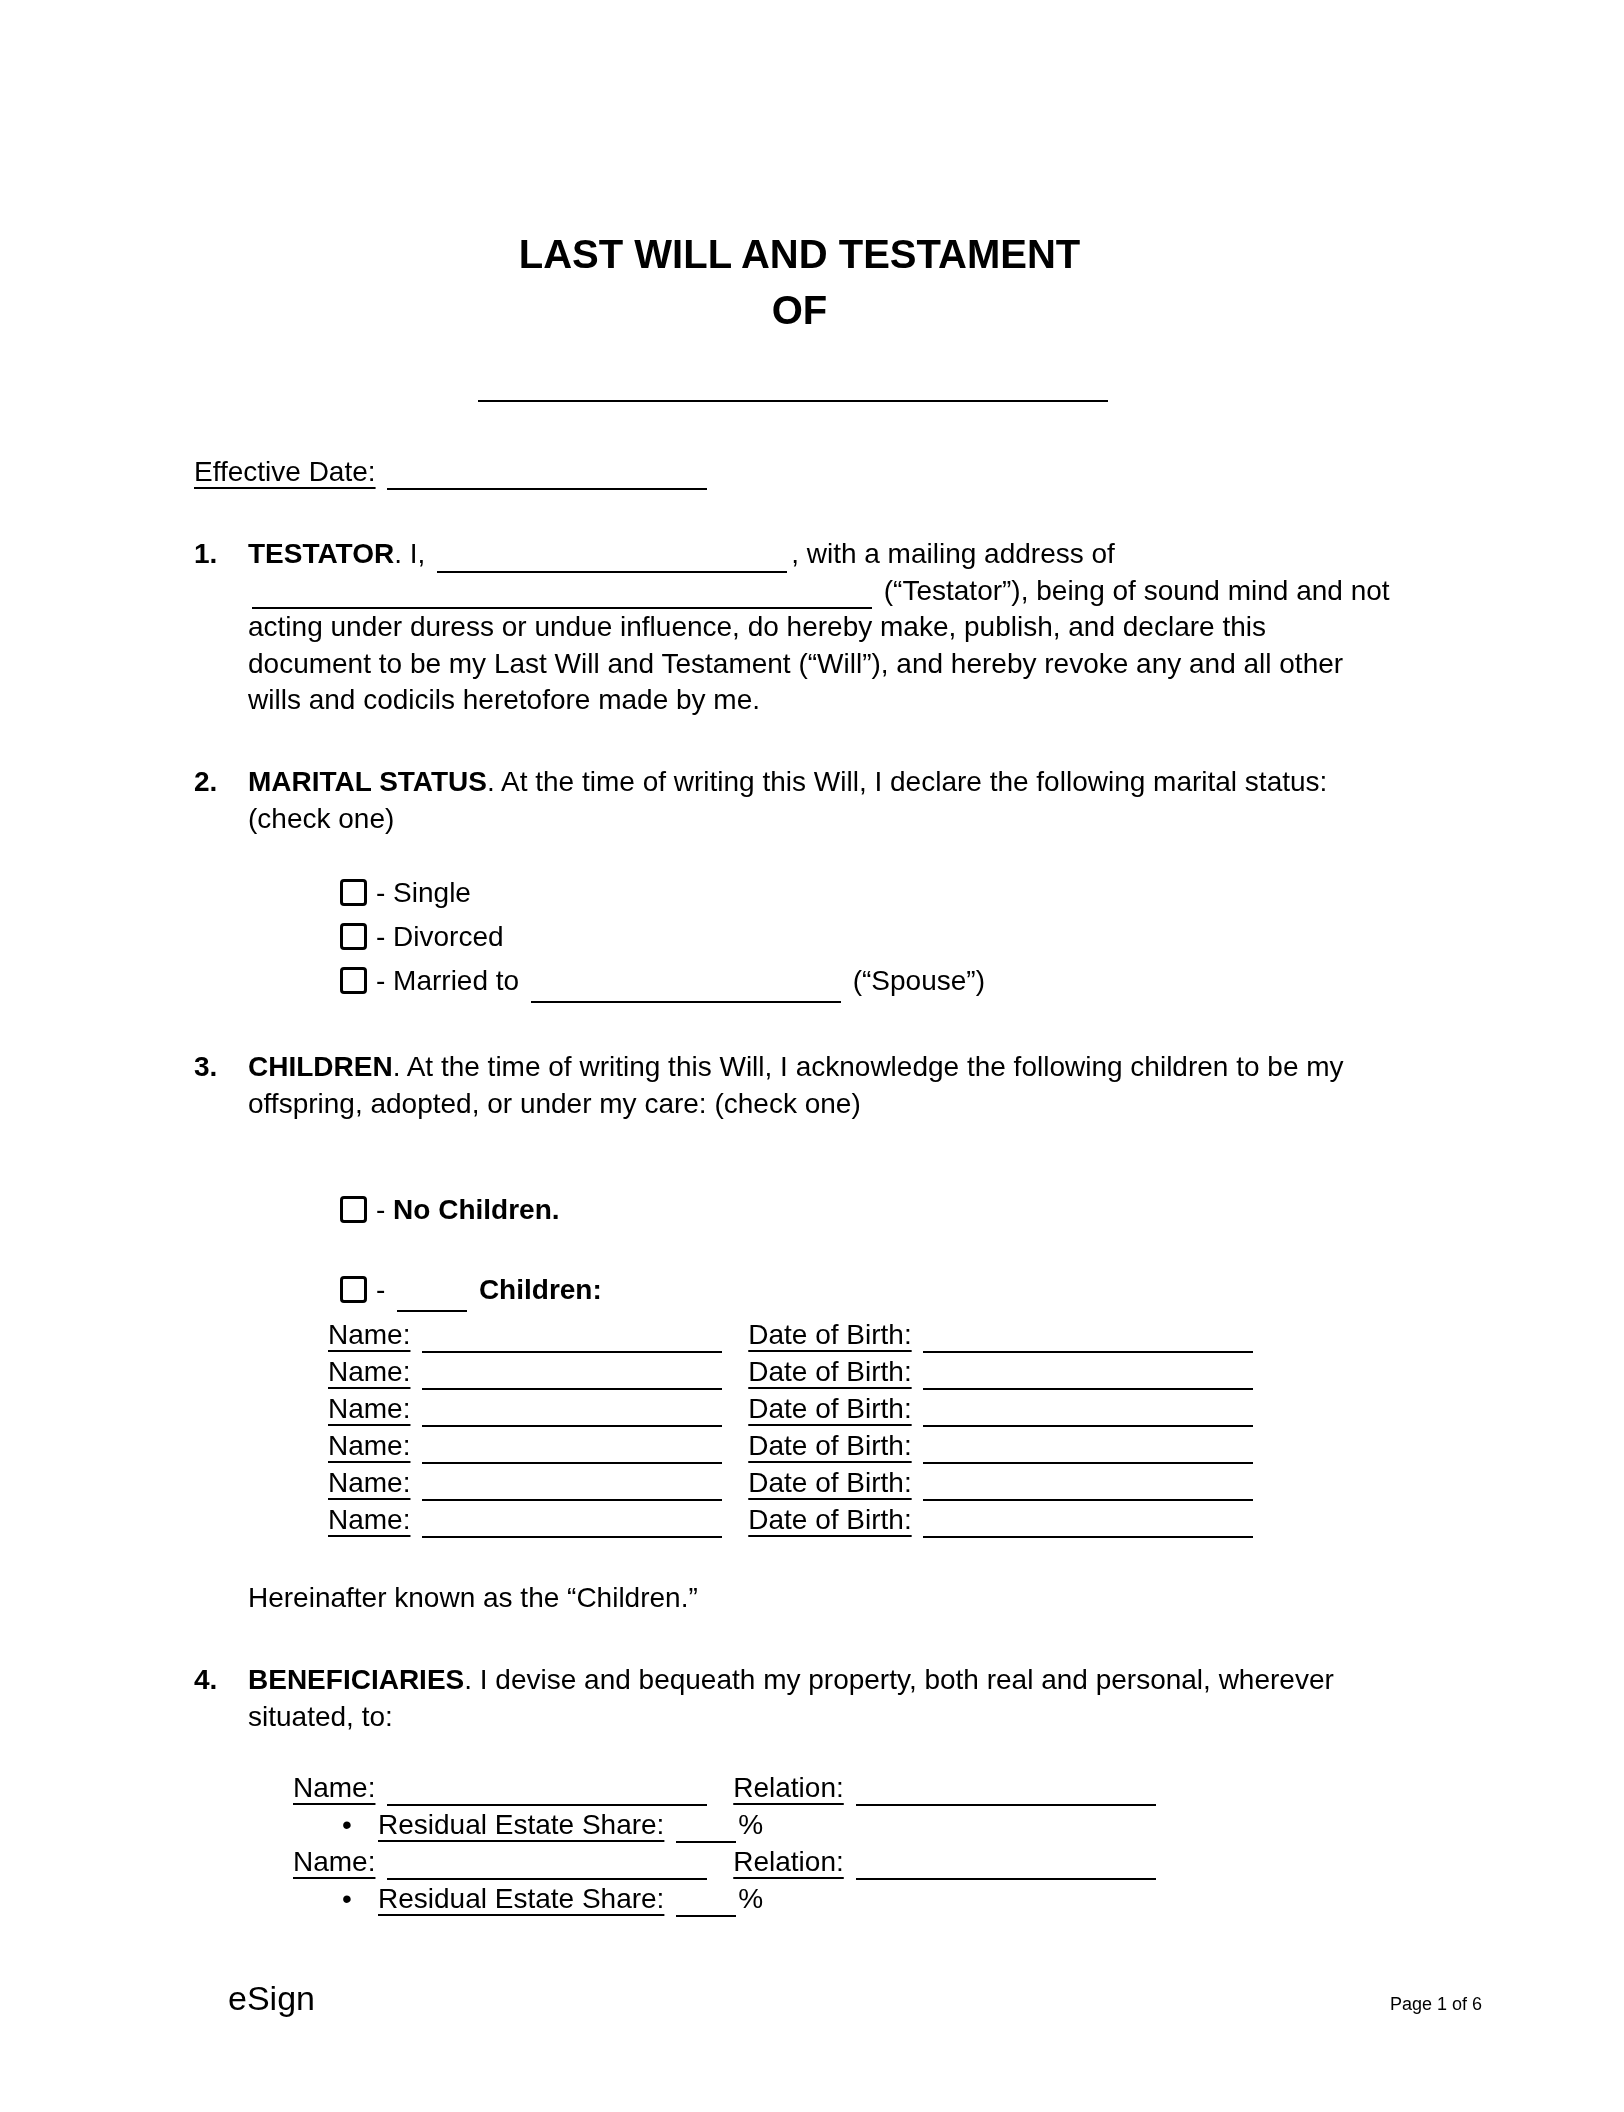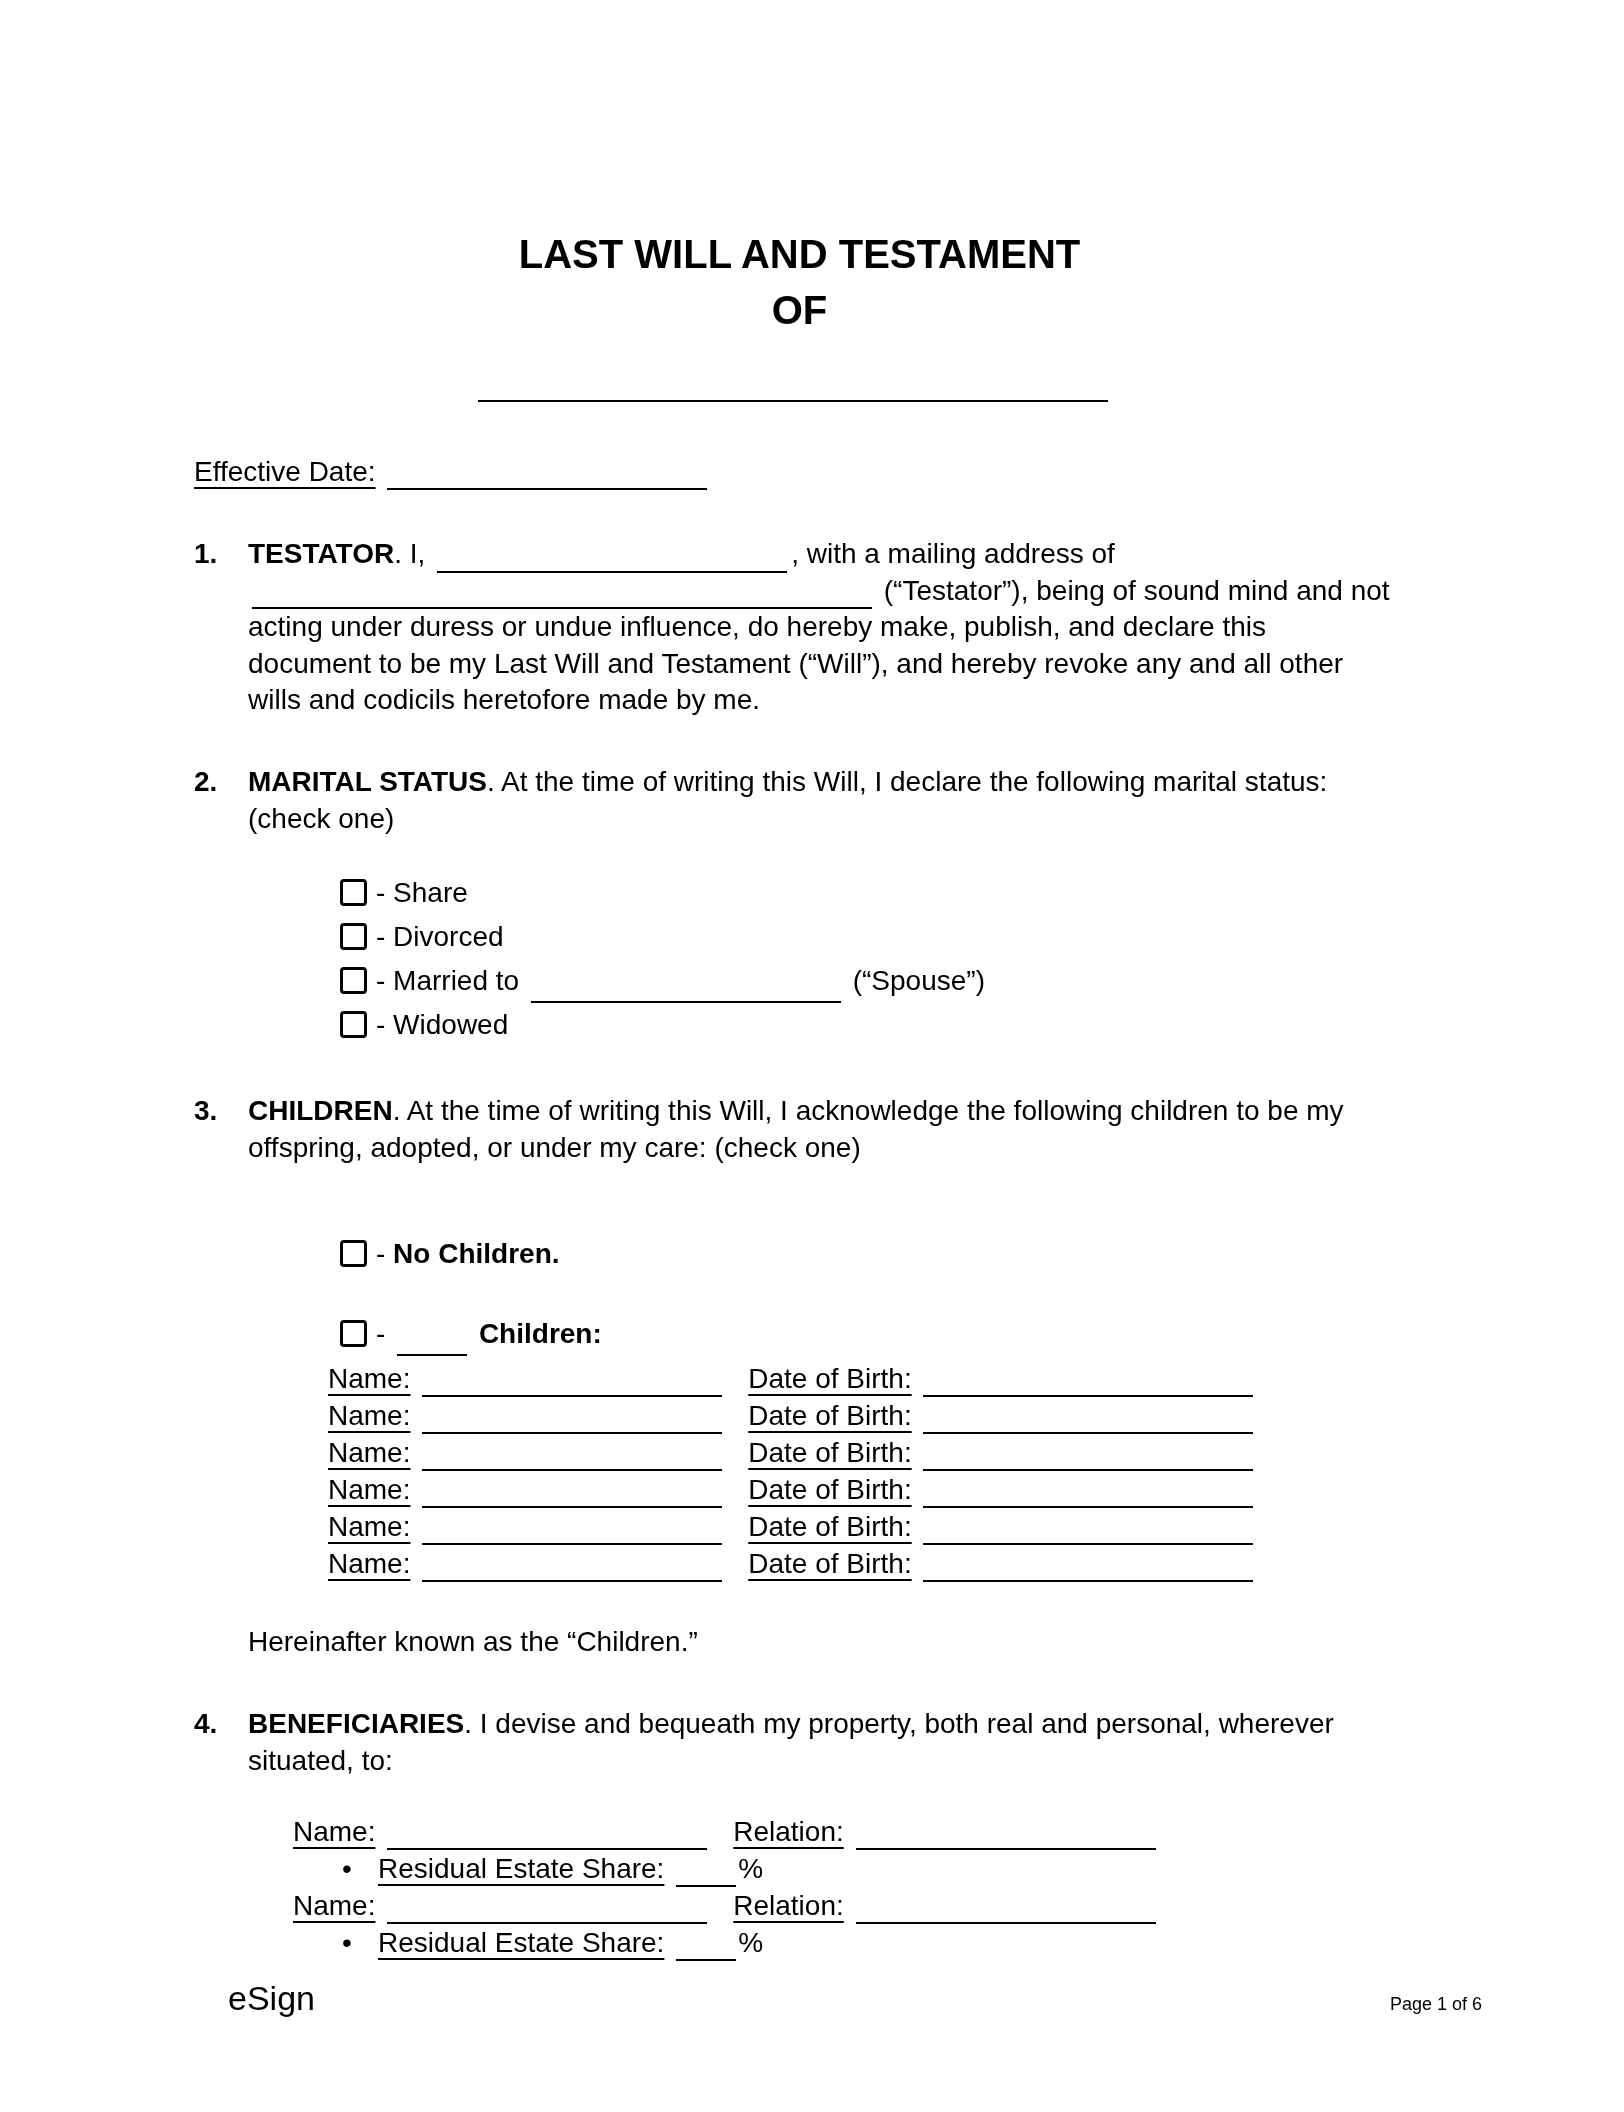--- a/index.html
+++ b/index.html
@@ -110,24 +110,23 @@
   <div class="section">
     <div class="sec-num">1.</div>
     <div class="sec-body"><span class="b">TESTATOR</span><span>. I, </span><span class="blank w350"></span><span>, with a mailing address of </span><span class="blank w620"></span><span> (“Testator”), being of sound mind and not acting under duress or undue influence, do hereby make, publish, and declare this document to be my Last Will and Testament (“Will”), and hereby revoke any and all other wills and codicils heretofore made by me.</span></div>
   </div>
 
   <div class="section">
     <div class="sec-num">2.</div>
     <div class="sec-body">
       <div><span class="b">MARITAL STATUS</span><span>. At the time of writing this Will, I declare the following marital status: (check one)</span></div>
       <div class="opt-list">
-        <div class="opt"><span class="checkbox"></span><span>- Share</span></div>
+        <div class="opt"><span class="checkbox"></span><span>- Single</span></div>
         <div class="opt"><span class="checkbox"></span><span>- Divorced</span></div>
         <div class="opt"><span class="checkbox"></span><span>- Married to </span><span class="blank w310"></span><span> (“Spouse”)</span></div>
-        <div class="opt"><span class="checkbox"></span><span>- Widowed</span></div>
       </div>
     </div>
   </div>
 
   <div class="section">
     <div class="sec-num">3.</div>
     <div class="sec-body">
       <div><span class="b">CHILDREN</span><span>. At the time of writing this Will, I acknowledge the following children to be my offspring, adopted, or under my care: (check one)</span></div>
 
       <div class="no-children-row"><span class="checkbox"></span><span>- </span><span class="b">No Children.</span></div>

